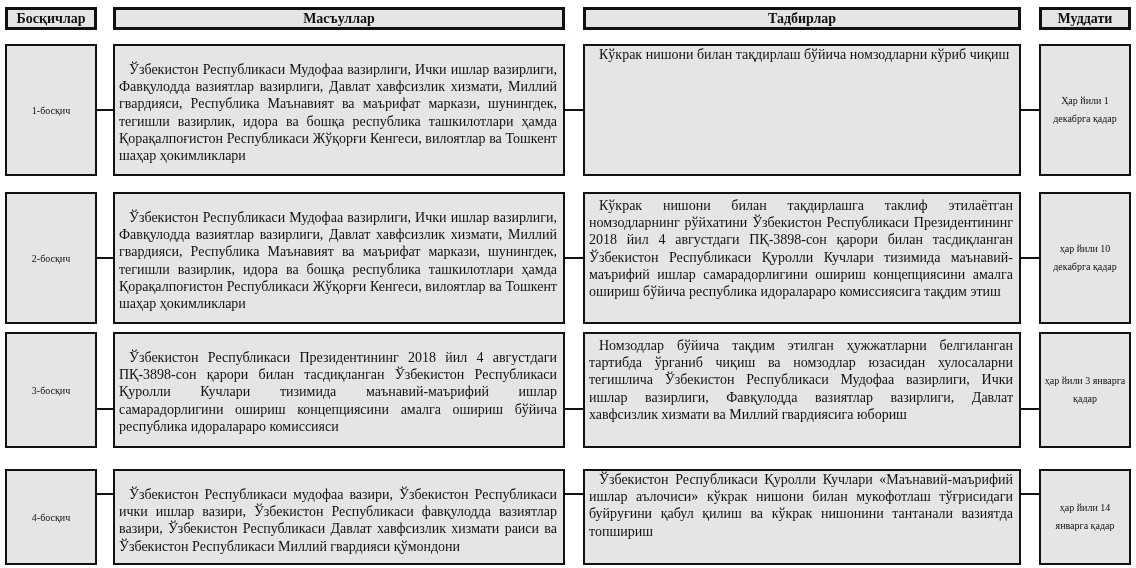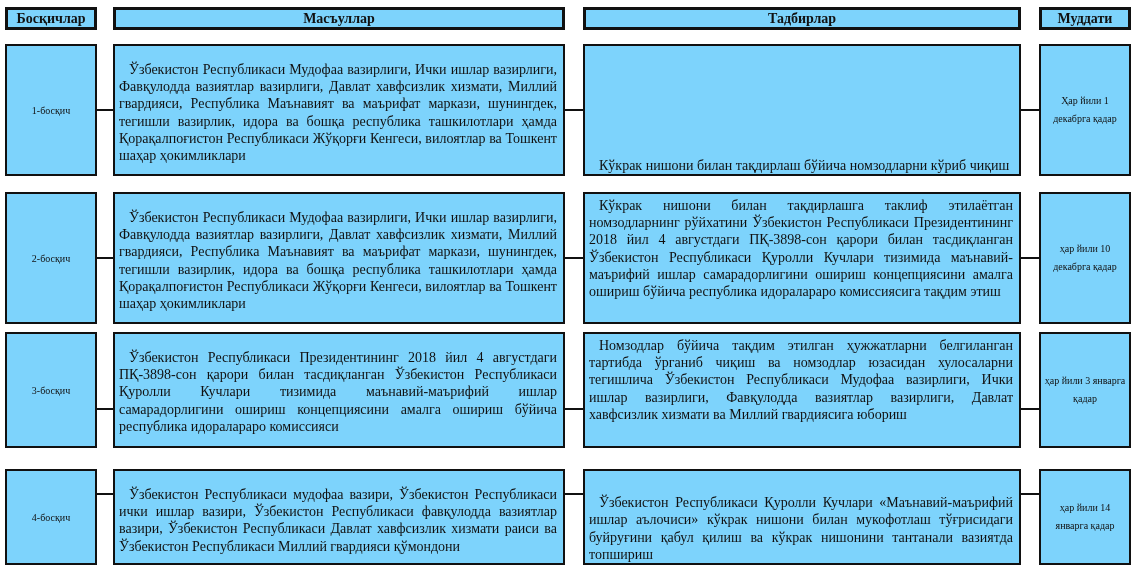--- a/index.html
+++ b/index.html
@@ -12,21 +12,21 @@
       height: 568px;
       position: relative;
       overflow: hidden;
       font-family: "Liberation Serif", "DejaVu Serif", serif;
       color: #111111;
     }
     .box {
       position: absolute;
       box-sizing: border-box;
       border: 2px solid #111111;
-      background: #7dd3fc;
+      background: #e5e5e5;
     }
     .hdr {
       font-weight: bold;
       font-size: 14px;
       display: flex;
       align-items: center;
       justify-content: center;
       line-height: 1;
       border-width: 3px;
     }
@@ -37,21 +37,21 @@
       font-size: 10px;
     }
     .text {
       font-size: 14px;
       line-height: 17.2px;
       text-align: justify;
       text-indent: 10px;
       padding: 0 6px 0 4px;
       display: flex;
       flex-direction: column;
-      justify-content: flex-end;
+      justify-content: flex-start;
     }
     .text span { display: block; }
     .deadline {
       display: flex;
       align-items: center;
       justify-content: center;
       text-align: center;
       font-size: 10px;
       line-height: 18px;
       padding: 0 2px;

